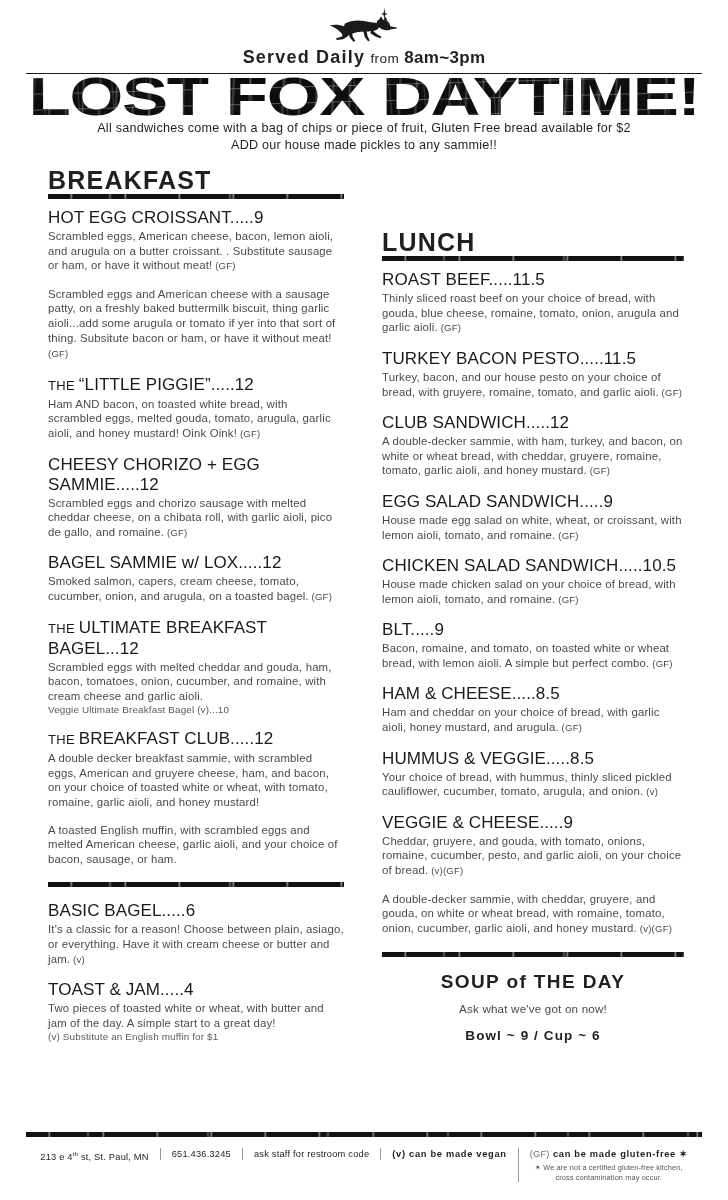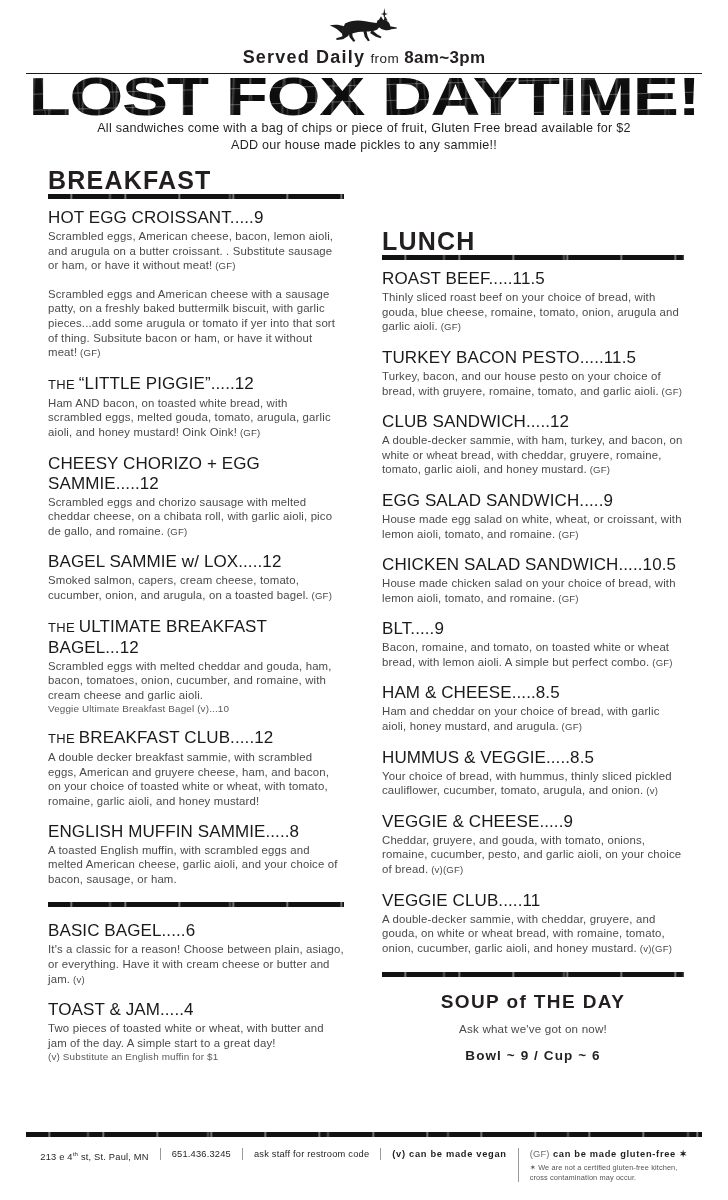--- a/index.html
+++ b/index.html
@@ -186,20 +186,21 @@
   }
   .fcell.sep { border-left: 1px solid #9a9a9a; }
   .fcell.bold { font-weight: bold; letter-spacing: 0.7px; }
   .fcell .gf { font-weight: normal; color: #6b6b6b; letter-spacing: 0.2px; }
   .disclaimer {
     font-size: 7.4px;
     line-height: 9.4px;
     letter-spacing: 0.1px;
     color: #555;
     font-weight: normal;
+    text-align: center;
     margin-top: 3px;
   }
   sup { font-size: 0.65em; vertical-align: super; }
 </style>
 </head>
 <body>
 
 <div class="page">
 
   <div class="header">
@@ -251,21 +252,21 @@
     <div class="col left">
       <div class="sec-head">BREAKFAST</div>
       <div class="rule-thick"></div>
 
       <div class="items" id="breakfast-items">
           <div class="item">
             <div class="item-name"><span>HOT EGG CROISSANT.....9</span></div>
             <div class="item-desc"><span>Scrambled eggs, American cheese, bacon, lemon aioli, and arugula on a butter croissant.  . Substitute sausage or ham, or have it without meat!</span><span class="tag"> (GF)</span></div>
           </div>
           <div class="item">
-            <div class="item-desc"><span>Scrambled eggs and American cheese with a sausage patty, on a freshly baked buttermilk biscuit, with garlic pieces...add some arugula or tomato if yer into that sort of thing. Subsitute bacon or ham, or have it without meat!</span><span class="tag"> (GF)</span></div>
+            <div class="item-desc"><span>Scrambled eggs and American cheese with a sausage patty, on a freshly baked buttermilk biscuit, thing garlic aioli...add some arugula or tomato if yer into that sort of thing. Subsitute bacon or ham, or have it without meat!</span><span class="tag"> (GF)</span></div>
           </div>
           <div class="item">
             <div class="item-name"><span class="pre">THE </span><span>“LITTLE PIGGIE”.....12</span></div>
             <div class="item-desc"><span>Ham AND bacon, on toasted white bread, with scrambled eggs, melted gouda, tomato, arugula, garlic aioli, and honey mustard! Oink Oink!</span><span class="tag"> (GF)</span></div>
           </div>
           <div class="item">
             <div class="item-name"><span>CHEESY CHORIZO + EGG SAMMIE.....12</span></div>
             <div class="item-desc"><span>Scrambled eggs and chorizo sausage with melted cheddar cheese, on a chibata roll, with garlic aioli, pico de gallo, and romaine.</span><span class="tag"> (GF)</span></div>
           </div>
           <div class="item">
@@ -275,21 +276,20 @@
           <div class="item">
             <div class="item-name"><span class="pre">THE </span><span>ULTIMATE BREAKFAST BAGEL...12</span></div>
             <div class="item-desc"><span>Scrambled eggs with melted cheddar and gouda, ham, bacon, tomatoes, onion, cucumber, and romaine, with  cream cheese and garlic aioli.</span></div>
             <div class="item-note">Veggie Ultimate Breakfast Bagel (v)...10</div>
           </div>
           <div class="item">
             <div class="item-name"><span class="pre">THE </span><span>BREAKFAST CLUB.....12</span></div>
             <div class="item-desc"><span>A double decker breakfast sammie, with scrambled eggs, American and gruyere cheese, ham, and bacon, on your choice of toasted white or wheat, with tomato, romaine, garlic aioli, and honey mustard!</span></div>
           </div>
           <div class="item">
-            <div class="item-name"><span>ENGLISH MUFFIN SAMMIE.....8</span></div>
             <div class="item-desc"><span>A toasted English muffin, with scrambled eggs and melted American cheese, garlic aioli, and your choice of bacon, sausage, or ham.</span></div>
           </div>
         </div>
 
       <div class="rule-thick divider"></div>
 
       <div class="items" id="breakfast-extras" style="margin-top:8px">
           <div class="item">
             <div class="item-name"><span>BASIC BAGEL.....6</span></div>
             <div class="item-desc"><span>It's a classic for a reason! Choose between plain, asiago, or everything.  Have it with cream cheese or butter and jam.</span><span class="tag"> (v)</span></div>
@@ -337,21 +337,20 @@
           </div>
           <div class="item">
             <div class="item-name"><span>HUMMUS &amp; VEGGIE.....8.5</span></div>
             <div class="item-desc"><span>Your choice of bread, with hummus, thinly sliced pickled cauliflower, cucumber, tomato, arugula, and onion.</span><span class="tag"> (v)</span></div>
           </div>
           <div class="item">
             <div class="item-name"><span>VEGGIE &amp; CHEESE.....9</span></div>
             <div class="item-desc"><span>Cheddar, gruyere, and gouda, with tomato, onions, romaine, cucumber, pesto, and garlic aioli, on your choice of bread.</span><span class="tag"> (v)(GF)</span></div>
           </div>
           <div class="item">
-            <div class="item-name"><span>VEGGIE CLUB.....11</span></div>
             <div class="item-desc"><span>A double-decker sammie, with cheddar, gruyere, and gouda, on white or wheat bread, with romaine, tomato, onion, cucumber, garlic aioli, and honey mustard.</span><span class="tag"> (v)(GF)</span></div>
           </div>
         </div>
 
       <div class="rule-thick divider"></div>
 
       <div class="soup">
         <div class="soup-title">SOUP of THE DAY</div>
         <div class="soup-desc">
           <div>Ask what we've got on now!</div>

